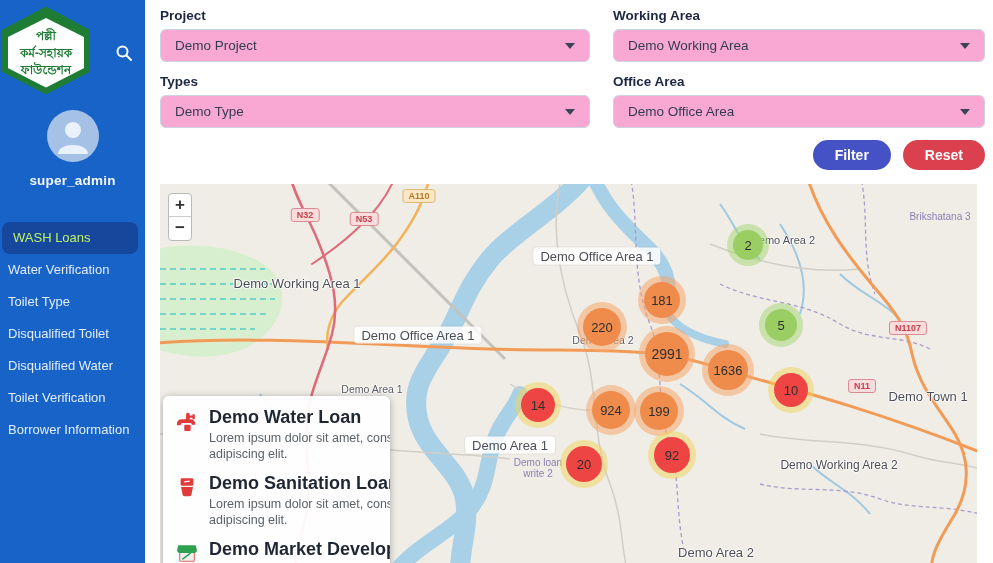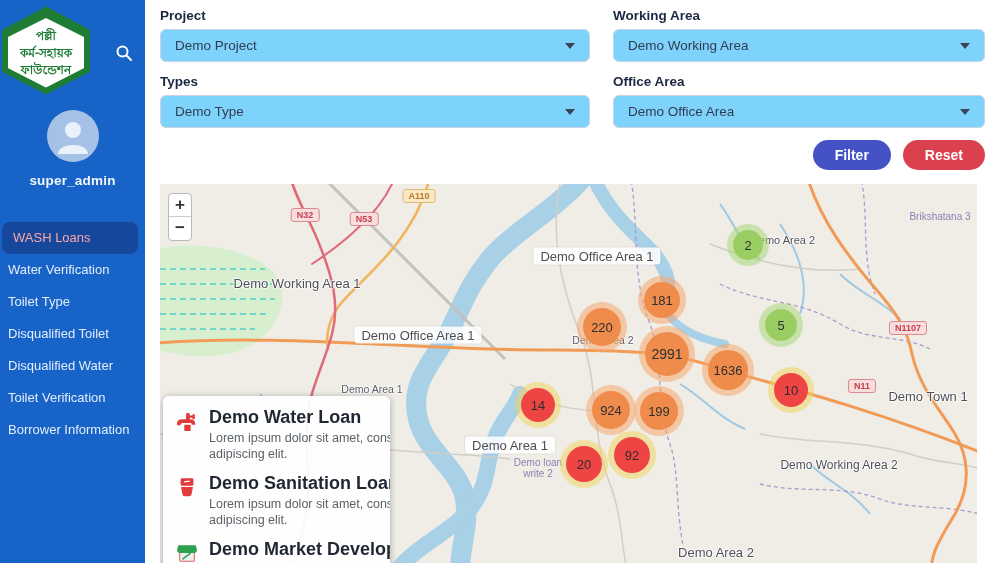--- a/index.html
+++ b/index.html
@@ -14,28 +14,28 @@
   .logo-badge { width:92px; height:88px; position:relative; }
   .search-icon { position:absolute; right:12px; top:44px; width:18px; height:18px; cursor:pointer; }
   .avatar { margin:16px auto 0; width:52px; height:52px; border-radius:50%;
     background:#A6C1E6; display:flex; align-items:center; justify-content:center; }
   .username { text-align:center; margin-top:11px; font-size:13.5px; font-weight:700;
     color:#F2F6FD; letter-spacing:.2px; }
   .nav { margin-top:34px; }
   .nav-item { height:32px; line-height:32px; padding-left:8px; font-size:13px;
     color:#E4EDFB; cursor:pointer; white-space:nowrap; }
   .nav-item.active { background:#15489D; border-radius:8px; margin:0 7px 0 2px;
-    padding-left:11px; color:#fca5a5; }
+    padding-left:11px; color:#bef264; }
   .nav-item + .nav-item { margin-top:0; }
 
   
   .main { flex:1; padding:8px 16px 0 15px; background:#fff; }
   .filter-grid { display:grid; grid-template-columns:430px 372px; column-gap:23px; }
   .field-label { font-size:13.5px; font-weight:600; color:#1C2742; margin-bottom:6px; }
-  .select { height:33px; border:1px solid #CBD3E1; border-radius:6px; background:#7dd3fc;
+  .select { height:33px; border:1px solid #CBD3E1; border-radius:6px; background:#f9a8d4;
     display:flex; align-items:center; padding:0 14px; font-size:13.5px; color:#323C50;
     justify-content:space-between; cursor:pointer; margin-bottom:12px; }
   .caret { width:0; height:0; border-left:5px solid transparent;
     border-right:5px solid transparent; border-top:6px solid #3A4456; }
   .btn-row { display:flex; justify-content:flex-end; gap:12px; margin-top:3px; height:30px;align-items:flex-end; }
   .btn { border:none; border-radius:16px; height:30px; padding:0 22px; font-size:14px;
     font-weight:600; color:#fff; cursor:pointer; font-family:"Liberation Sans",sans-serif; }
   .btn-filter { background:#4452C6; }
   .btn-reset { background:#DB404E; }
 
@@ -265,21 +265,21 @@
         </div>
       <div class="cluster large sz38" style="left:451px;top:226px">
           <span>924</span>
         </div>
       <div class="cluster large sz38" style="left:499px;top:227px">
           <span>199</span>
         </div>
       <div class="cluster medium sz36" style="left:424px;top:280px">
           <span>20</span>
         </div>
-      <div class="cluster medium sz36" style="left:472px;top:271px">
+      <div class="cluster medium sz36" style="left:512px;top:271px">
           <span>92</span>
         </div>
 
       <div class="legend">
 
         <div class="legend-item">
           <div class="legend-icon">
             <svg width="22" height="24" viewBox="0 0 24 24">
               <path fill="#E23B3B" d="M13 3a2 2 0 0 1 2 2v1h3V4.5h2.5V10H18V8.5h-3V10h.8a5.2 5.2 0 0 1 5.2 5.2V16h-4v-.4c0-.7-.6-1.3-1.3-1.3H7.2C6 14.3 5 15.3 5 16.5H1V15a5 5 0 0 1 5-5h5V5a2 2 0 0 1 2-2z"></path>
               <rect x="9" y="16" width="7" height="7" rx="1.2" fill="#E23B3B"></rect>

